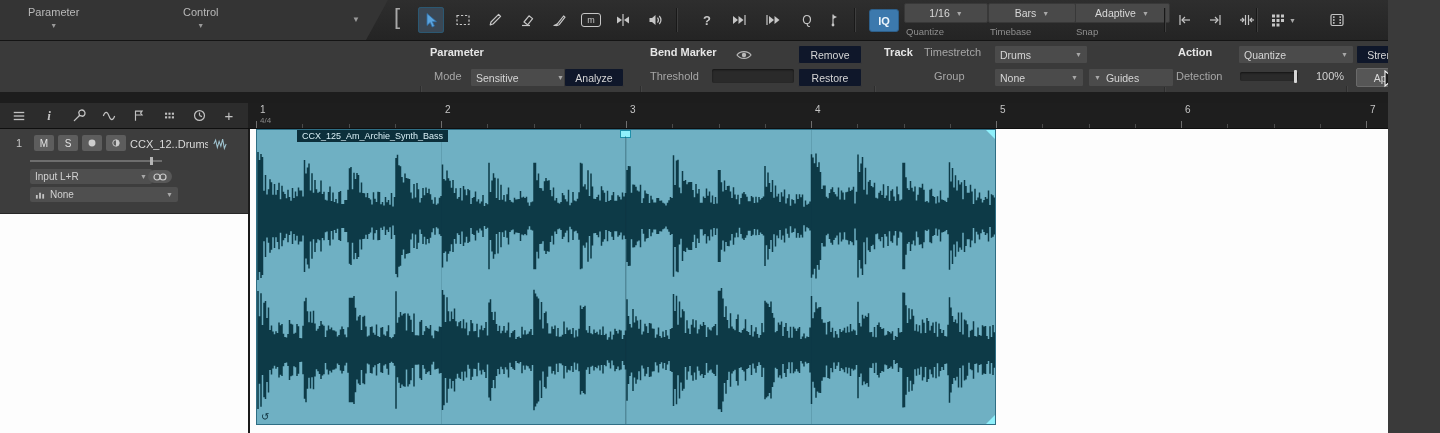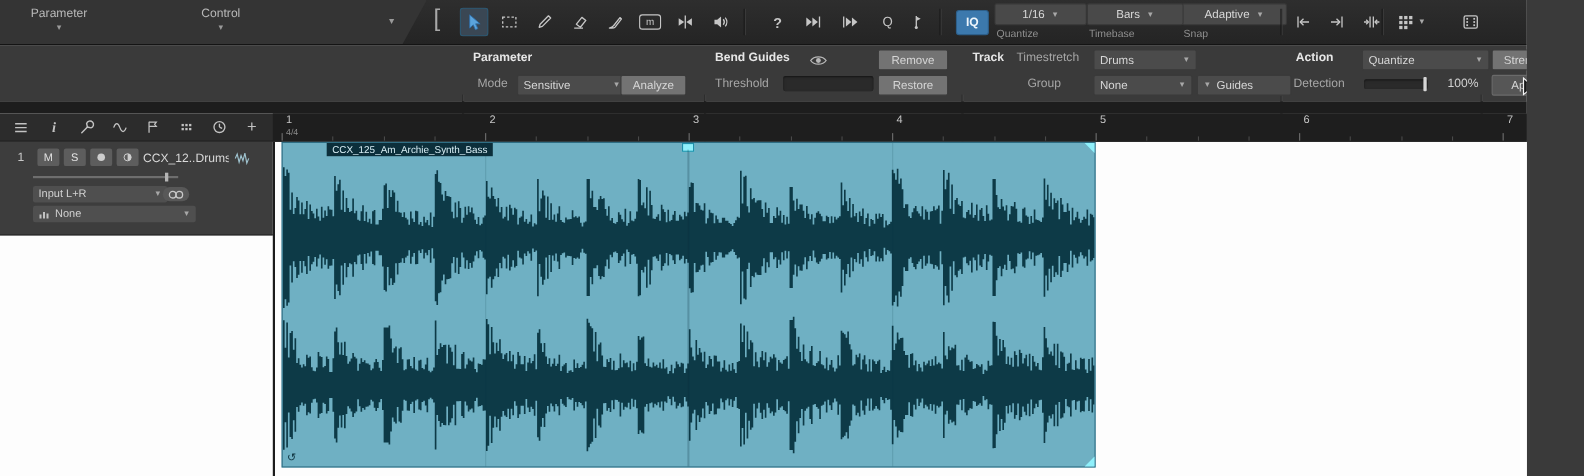--- a/index.html
+++ b/index.html
@@ -20,21 +20,21 @@
   .dd .chev{font-size:7px;color:#a8a8a8;margin-left:6px;}
   .ddlabel{font-size:9.5px;color:#8f8f8f;margin-top:3px;margin-left:2px;}
   .iqbtn{position:absolute;top:9px;background:#3c79ad;border:1px solid #2d5f8a;border-radius:3px;color:#eef6fc;font-weight:bold;font-size:11px;display:flex;align-items:center;justify-content:center;width:28px;height:21px;}
 
   
   .subbar{position:absolute;left:0;top:41px;width:1440px;height:51px;background:#3a3a3a;}
   .gapstrip{position:absolute;left:0;top:92px;width:1440px;height:11px;background:#1d1d1d;}
   .ptitle{position:absolute;font-size:11px;font-weight:bold;color:#e6e6e6;}
   .plabel{position:absolute;font-size:11px;color:#a6a6a6;}
   .pval{position:absolute;font-size:11px;color:#d2d2d2;}
-  .pbtn{position:absolute;height:17px;background:#737373;border:1px solid #3a3a3a;border-radius:2px;color:#d6d6d6;font-size:10.5px;display:flex;align-items:center;justify-content:center;}
+  .pbtn{position:absolute;height:17px;background:#0f172a;border:1px solid #3a3a3a;border-radius:2px;color:#d6d6d6;font-size:10.5px;display:flex;align-items:center;justify-content:center;}
   .pdd{position:absolute;height:17px;background:#4b4b4b;border:1px solid #3a3a3a;border-radius:2px;color:#d6d6d6;font-size:10.5px;display:flex;align-items:center;justify-content:space-between;padding:0 5px;}
   .pdd .chev{font-size:7px;color:#a8a8a8;margin-left:5px;}
   .pdiv{position:absolute;top:45px;width:1px;height:44px;background:#2d2d2d;box-shadow:1px 0 0 #444;}
   .slider{position:absolute;background:#2a2a2a;border-radius:2px;box-shadow:inset 0 1px 2px rgba(0,0,0,.55);}
   .slhandle{position:absolute;background:#d6d6d6;border-radius:1px;}
 
   
   .editbar{position:absolute;left:0;top:103px;width:1440px;height:25px;background:#2c2c2c;border-bottom:1px solid #0f0f0f;}
   .lefticons{position:absolute;left:0;top:0;width:248px;height:25px;display:flex;align-items:center;justify-content:space-evenly;color:#c2c2c2;}
   .eicon{width:22px;height:22px;display:flex;align-items:center;justify-content:center;}
@@ -254,21 +254,21 @@
     <span class="ptitle" style="left:430px;top:5px">Parameter</span>
     <span class="plabel" style="left:434px;top:29px">Mode</span>
     <div class="pdd" style="left:470px;top:27px;width:88px">
       <span>Sensitive</span>
       <span class="chev">▼</span>
     </div>
     <div class="pbtn" style="left:564px;top:27px;width:58px">
       <span>Analyze</span>
     </div>
 
-    <span class="ptitle" style="left:650px;top:5px">Bend Guides</span>
+    <span class="ptitle" style="left:650px;top:5px">Bend Marker</span>
     <svg class="abs" style="left:736px;top:8px" width="16" height="12" viewBox="0 0 16 12">
         <path d="M1 6 C4 1.5 12 1.5 15 6 C12 10.5 4 10.5 1 6 Z" fill="none" stroke="#b8b8b8" stroke-width="1.2"></path>
         <circle cx="8" cy="6" r="2.2" fill="#b8b8b8"></circle>
       </svg>
     <div class="pbtn" style="left:798px;top:4px;width:62px">
       <span>Remove</span>
     </div>
     <span class="plabel" style="left:650px;top:29px">Threshold</span>
     <div class="slider" style="left:712px;top:28px;width:82px;height:14px"></div>
     <div class="pbtn" style="left:798px;top:27px;width:62px">

